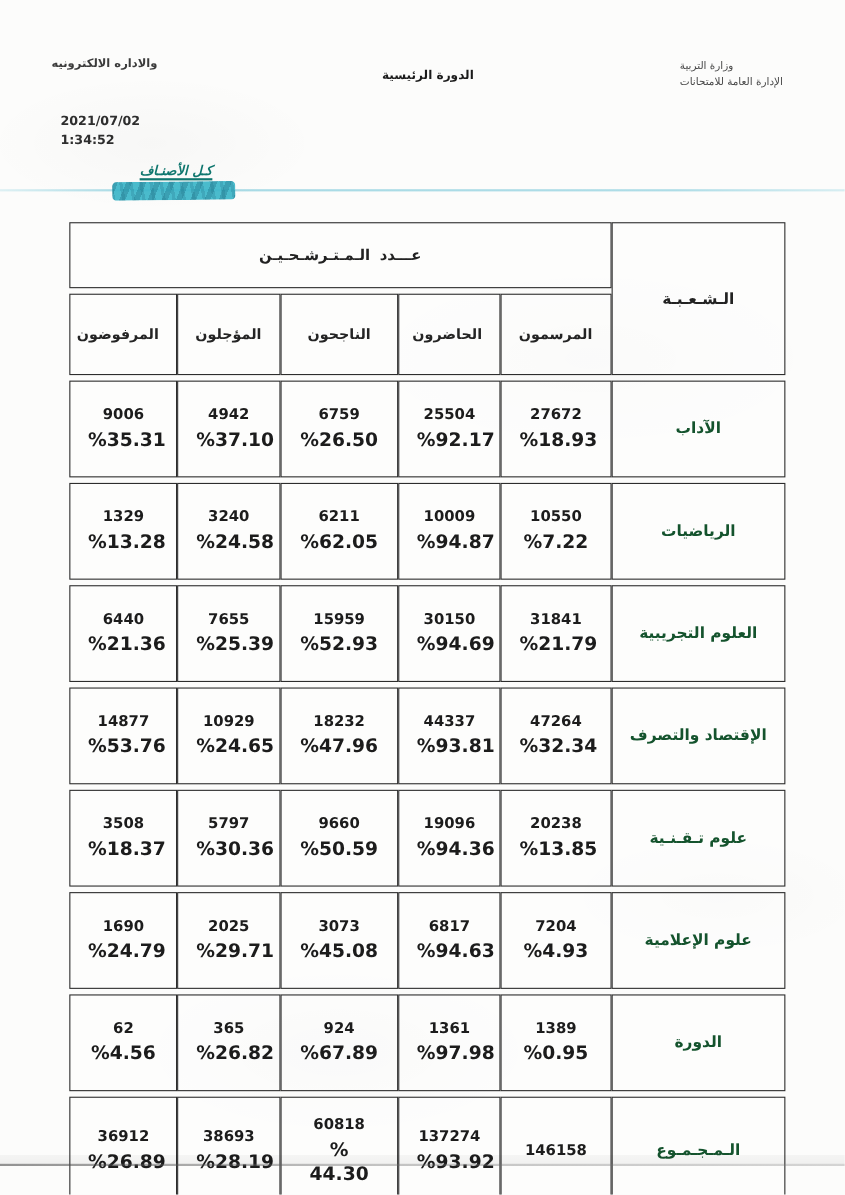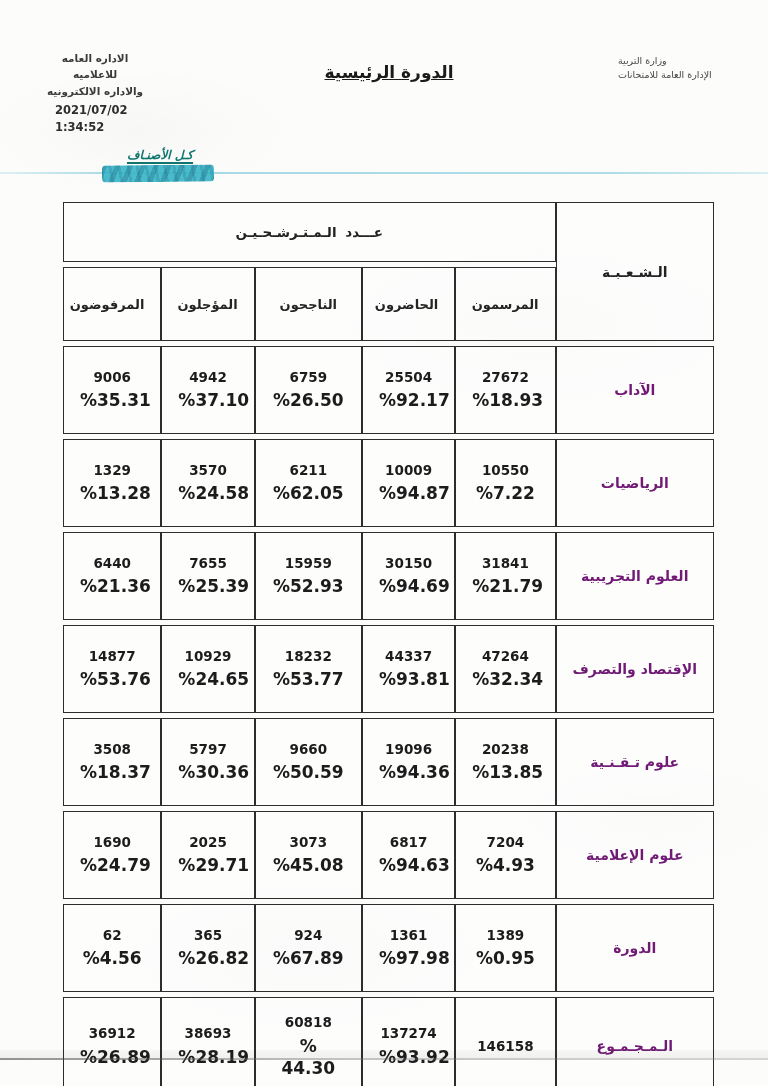--- a/index.html
+++ b/index.html
@@ -31,21 +31,21 @@
   .datetime-block{
     position:absolute;left:55px;top:102px;width:80px;
     font-weight:bold;font-size:11.5px;line-height:1.45;color:#2e2e2e;
     direction:ltr;
   }
   .title-block{
     position:absolute;left:214px;top:58px;width:350px;
     text-align:center;direction:rtl;color:#1b1b1b;
   }
   .title-line1{font-weight:bold;font-size:19px;letter-spacing:0;line-height:1.2;}
-  .title-line2{font-weight:bold;font-size:17px;margin-top:4px;text-decoration:underline;}
+  .title-line2{font-weight:bold;font-size:11px;margin-top:4px;}
   .filter-wrap{position:absolute;left:100px;top:144px;width:120px;text-align:center;direction:rtl;}
   .filter-label{
     font-weight:bold;font-size:12px;color:#0f766e;
     text-decoration:underline;text-decoration-thickness:1.5px;text-underline-offset:3px;
     position:relative;z-index:2;display:inline-block;font-style:italic;
   }
   .highlighter{
     position:absolute;left:2px;top:21px;width:112px;height:17px;z-index:1;
     background:#3cb6c9;
     background-image:repeating-linear-gradient(112deg,
@@ -72,33 +72,32 @@
     direction:rtl;
   }
   table.stats td, table.stats th{
     border:1.5px solid #2d2d2d;
     text-align:center;vertical-align:middle;
     padding:16px;background:rgba(255,255,255,0.35);
   }
   th.candidates-span{height:26px;font-size:13.5px;font-weight:bold;color:#222;word-spacing:4px;}
   th.branch-head{font-size:14px;font-weight:bold;color:#222;word-spacing:2px;}
   th.col-head{height:40px;font-size:13px;font-weight:bold;color:#242424;vertical-align:middle;padding-top:8px;}
-  td.branch{font-size:14px;font-weight:bold;color:#701a75;}
+  td.branch{font-size:14px;font-weight:bold;color:#14532d;}
   td.num{height:54px;}
   tr.total-row td.num{height:58px;}
   .count{font-weight:bold;font-size:13.5px;color:#1c1c1c;line-height:1.3;direction:ltr;}
   .pct{font-weight:bold;font-size:17px;color:#1c1c1c;line-height:1.3;margin-top:3px;direction:ltr;unicode-bidi:isolate;}
 </style>
 </head>
 <body>
 
 <div class="paper-noise"></div>
 
 <div class="dept-block">
-  <div>الاداره العامه للاعلاميه</div>
   <div>والاداره الالكترونيه</div>
 </div>
 
 <div class="ministry-block">
   <div>وزارة التربية</div>
   <div>الإدارة العامة للامتحانات</div>
 </div>
 
 <div class="datetime-block">
   <div>2021/07/02</div>
@@ -170,21 +169,21 @@
         </td>
         <td class="num">
           <div class="count">10009</div>
           <div class="pct">%94.87</div>
         </td>
         <td class="num">
           <div class="count">6211</div>
           <div class="pct">%62.05</div>
         </td>
         <td class="num">
-          <div class="count">3570</div>
+          <div class="count">3240</div>
           <div class="pct">%24.58</div>
         </td>
         <td class="num">
           <div class="count">1329</div>
           <div class="pct">%13.28</div>
         </td>
       </tr>
       <tr>
         <td class="branch">العلوم التجريبية</td>
         <td class="num">
@@ -213,21 +212,21 @@
         <td class="num">
           <div class="count">47264</div>
           <div class="pct">%32.34</div>
         </td>
         <td class="num">
           <div class="count">44337</div>
           <div class="pct">%93.81</div>
         </td>
         <td class="num">
           <div class="count">18232</div>
-          <div class="pct">%53.77</div>
+          <div class="pct">%47.96</div>
         </td>
         <td class="num">
           <div class="count">10929</div>
           <div class="pct">%24.65</div>
         </td>
         <td class="num">
           <div class="count">14877</div>
           <div class="pct">%53.76</div>
         </td>
       </tr>

